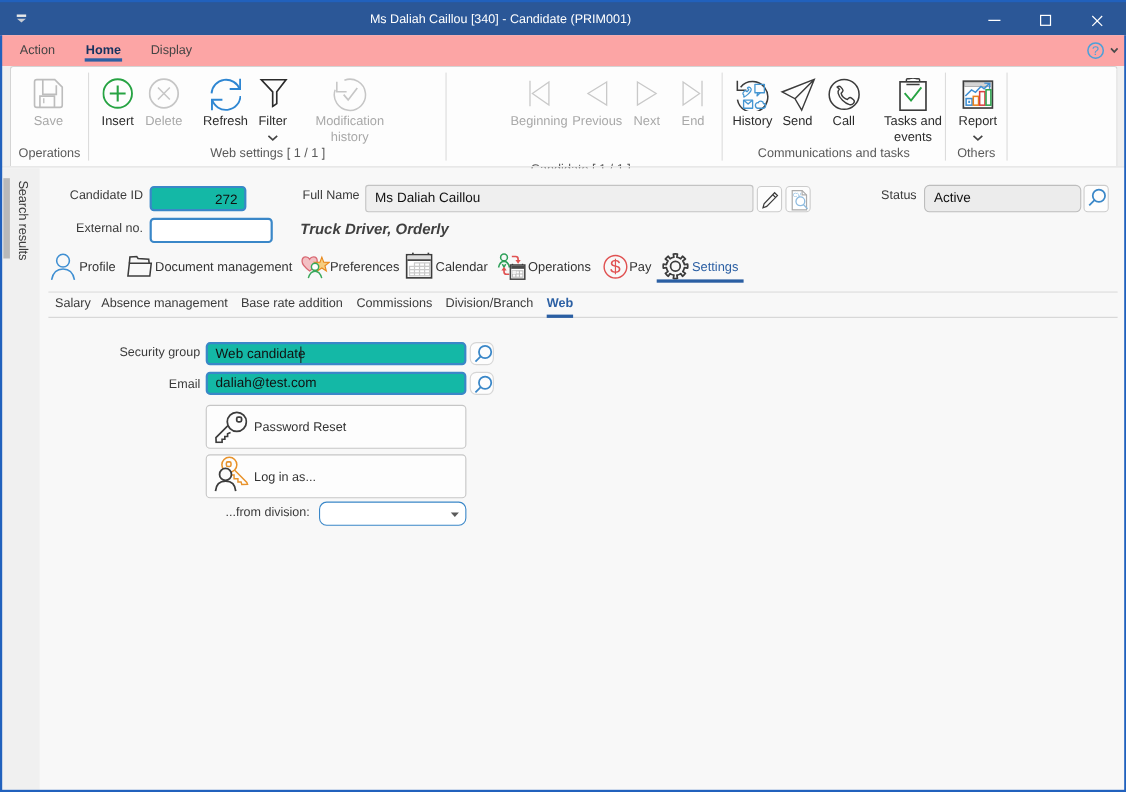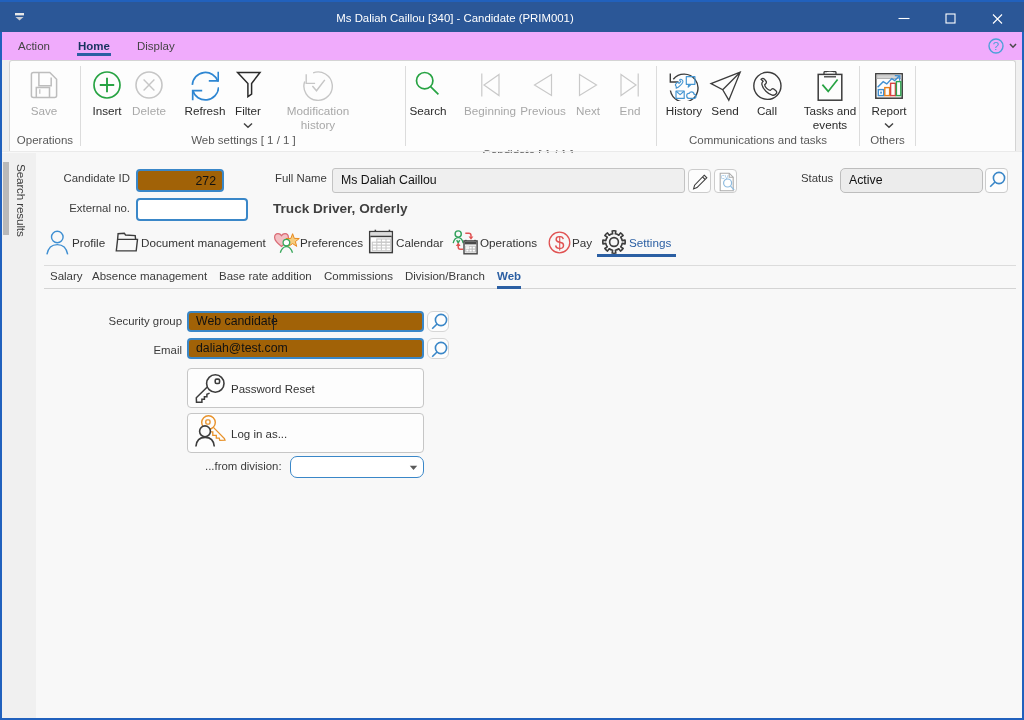--- a/index.html
+++ b/index.html
@@ -7,41 +7,41 @@
 body { font-family:"Liberation Sans", sans-serif; background:#f8f8f8; position:relative; font-size:12.5px; color:#3b3b3b;}
 .abs { position:absolute; }
 
 #bl { position:absolute; left:0; top:32px; width:2px; bottom:0; background:#2161bd; z-index:50;}
 #br { position:absolute; right:0; top:32px; width:2px; bottom:0; background:#2161bd; z-index:50;}
 #bb { position:absolute; left:0; bottom:0; width:1024px; height:2px; background:#2161bd; z-index:50;}
 
 #titlebar { position:absolute; left:0; top:0; width:1024px; height:32px; background:#2b5797; border-top:2px solid #2161bd; }
 #title { position:absolute; left:0; width:910px; top:10px; text-align:center; color:#fff; font-size:11.4px; }
 
-#menubar { position:absolute; left:0; top:32px; width:1024px; height:28px; background:#f0abfc; }
+#menubar { position:absolute; left:0; top:32px; width:1024px; height:28px; background:#fca5a5; }
 .menutab { position:absolute; top:8px; font-size:11.5px; color:#444; }
 
 #ribbon { position:absolute; left:9px; top:60px; width:1007px; height:91px; background:#fdfdfd; border:1px solid #d4d4d4; border-radius:3px 3px 0 0; border-bottom:none; }
 #ribline { position:absolute; left:0; top:151px; width:1024px; height:1px; background:#d2d2d2; border-bottom:1px solid #eaeaea; }
 .rbsep { position:absolute; top:5px; height:80px; width:1px; background:#dcdcdc; }
 .rbtn { position:absolute; top:10px; height:75px; text-align:center; }
 .rbtn > svg { position:absolute; top:0; left:50%; transform:translateX(-50%); }
 .rlabel { position:absolute; top:33px; left:50%; transform:translateX(-50%); font-size:11.7px; color:#2b2b2b; line-height:13.5px; white-space:nowrap; }
 .rbtn > svg.rchev { position:absolute; top:51px; left:50%; transform:translateX(-50%); }
 .dis .rlabel { color:#a8a8a8; }
 .grplabel { position:absolute; top:73px; font-size:11.5px; color:#595959; text-align:center; white-space:nowrap; }
 
 #content { position:absolute; left:0; top:153px; width:1024px; height:565px; background:#f8f8f8; }
 #sidebar { position:absolute; left:2px; top:0; width:34px; height:565px; background:#f0f0f0; }
 #sidethumb { position:absolute; left:1px; top:9px; width:6px; height:73px; background:#b9b9b9; }
 #sidetext { position:absolute; left:12px; top:11px; writing-mode:vertical-lr; font-size:11.8px; color:#3c3c3c; letter-spacing:-0.2px;}
 
 .flabel { position:absolute; font-size:11.4px; color:#3b3b3b; white-space:nowrap; }
 .fr { text-align:right; }
-.blueedit { position:absolute; background:#a16207; border:2px solid #3a87c8; border-radius:4px; font-size:12.3px; color:#111; }
+.blueedit { position:absolute; background:#14b8a6; border:2px solid #3a87c8; border-radius:4px; font-size:12.3px; color:#111; }
 .grayedit { position:absolute; background:#efefef; border:1px solid #c3c3c3; border-radius:3px; font-size:12.3px; color:#111; }
 .btnsq { position:absolute; background:#fdfdfd; border:1px solid #cccccc; border-radius:4px; }
 .titem { position:absolute; font-size:11.7px; color:#333; white-space:nowrap; }
 .stitem { position:absolute; font-size:11.5px; color:#3b3b3b; white-space:nowrap; }
 .bigbtn { position:absolute; left:187px; width:237px; height:40px; background:#fdfdfd; border:1px solid #c6c6c6; border-radius:4px; }
 .bigbtn span { position:absolute; left:43px; top:14px; font-size:11.5px; color:#333; }
 </style>
 </head>
 <body>
 <div id="titlebar">
@@ -118,27 +118,20 @@
       </svg>
   </div>
   <div class="rbtn dis" style="left:271px; width:74px;">
     <svg width="31" height="31" viewBox="0 0 31 31" fill="none" stroke="#c6c6c6" stroke-width="1.4">
       <path d="M2.2 10.5 A14.2 14.2 0 1 0 10.6 1.9"></path>
       <path d="M3.7 3.3 V12.4 H12.6"></path>
       <path d="M9.9 15.0 L14 19.8 L22.3 8.9" stroke-width="1.5"></path>
     </svg>
     <div class="rlabel">Modification<br>history</div>
   </div>
-  <div class="rbtn" style="left:395px; width:46px;">
-    <svg width="28" height="28" viewBox="0 0 28 28" fill="none" stroke="#27a343">
-      <circle cx="10.7" cy="9.7" r="8.2" stroke-width="1.7"></circle>
-      <path d="M16.6 15.6 L24.4 23.4" stroke-width="1.7"></path>
-    </svg>
-    <div class="rlabel">Search</div>
-  </div>
   <div class="rbtn dis" style="left:451px; width:58px;text-decoration:underline;">
     <svg width="28" height="28" viewBox="0 0 28 28" fill="none" stroke="#c9c9c9" stroke-width="1.2">
       <path d="M5.8 2.5 V25.5 M23 3.5 L8 14 L23 24.5 Z"></path>
     </svg>
     <div class="rlabel">Beginning</div>
   </div>
   <div class="rbtn dis" style="left:508px; width:50px;">
     <svg width="28" height="28" viewBox="0 0 28 28" fill="none" stroke="#c9c9c9" stroke-width="1.2">
       <path d="M22.5 3.5 L5.5 14 L22.5 24.5 Z"></path>
     </svg>
@@ -245,21 +238,21 @@
   <div class="grayedit" style="left:840px; top:15px; width:143px; height:25px; padding:4px 0 0 8px; border-color:#bdbdbd; background:#ececec; border-radius:5px;">Active</div>
   <div class="btnsq" style="left:985px; top:15px; width:23px; height:25px;">
       <svg style="position:absolute;left:2px;top:1.5px;" width="18" height="18" viewBox="0 0 18 18" fill="none" stroke="#3a87c8" stroke-width="1.6">
 <circle cx="11" cy="7" r="5.6"></circle>
 <path d="M7 11 L2.2 15.8"></path>
 </svg>
     </div>
 
   <div class="flabel fr" style="left:40px; top:49px; width:90px;">External no.</div>
   <div class="blueedit" style="left:136px; top:45px; width:112px; height:22.5px; background:#fff;"></div>
-  <div class="flabel" style="left:273px; top:48px; font-size:13.6px; font-weight:bold; color:#404040;">Truck Driver, Orderly</div>
+  <div class="flabel" style="left:273px; top:48px; font-size:13.6px; font-weight:bold; color:#404040;font-style:italic;">Truck Driver, Orderly</div>
 
   <svg class="abs" style="left:46px; top:76px;" width="23" height="26" viewBox="0 0 23 26" fill="none" stroke="#3f8fd2" stroke-width="1.4">
     <circle cx="11.3" cy="8" r="5.8"></circle>
     <path d="M0.9 25.4 Q2.7 15.6 11.3 15.6 Q19.9 15.6 21.7 25.4"></path>
   </svg>
   <span class="titem" style="left:72px; top:83px;">Profile</span>
   <svg class="abs" style="left:114px; top:79px;" width="25" height="21" viewBox="0 0 25 21" fill="none" stroke="#3c3c3c" stroke-width="1.4" stroke-linejoin="miter">
     <path d="M3.6 7.4 L4.1 1.7 L10.3 1.2 L11.5 3 L21.2 3.6 L21.6 7.4"></path>
     <path d="M2.3 18.9 H22.2 L23.5 7.4 H3.6 Z"></path>
   </svg>

